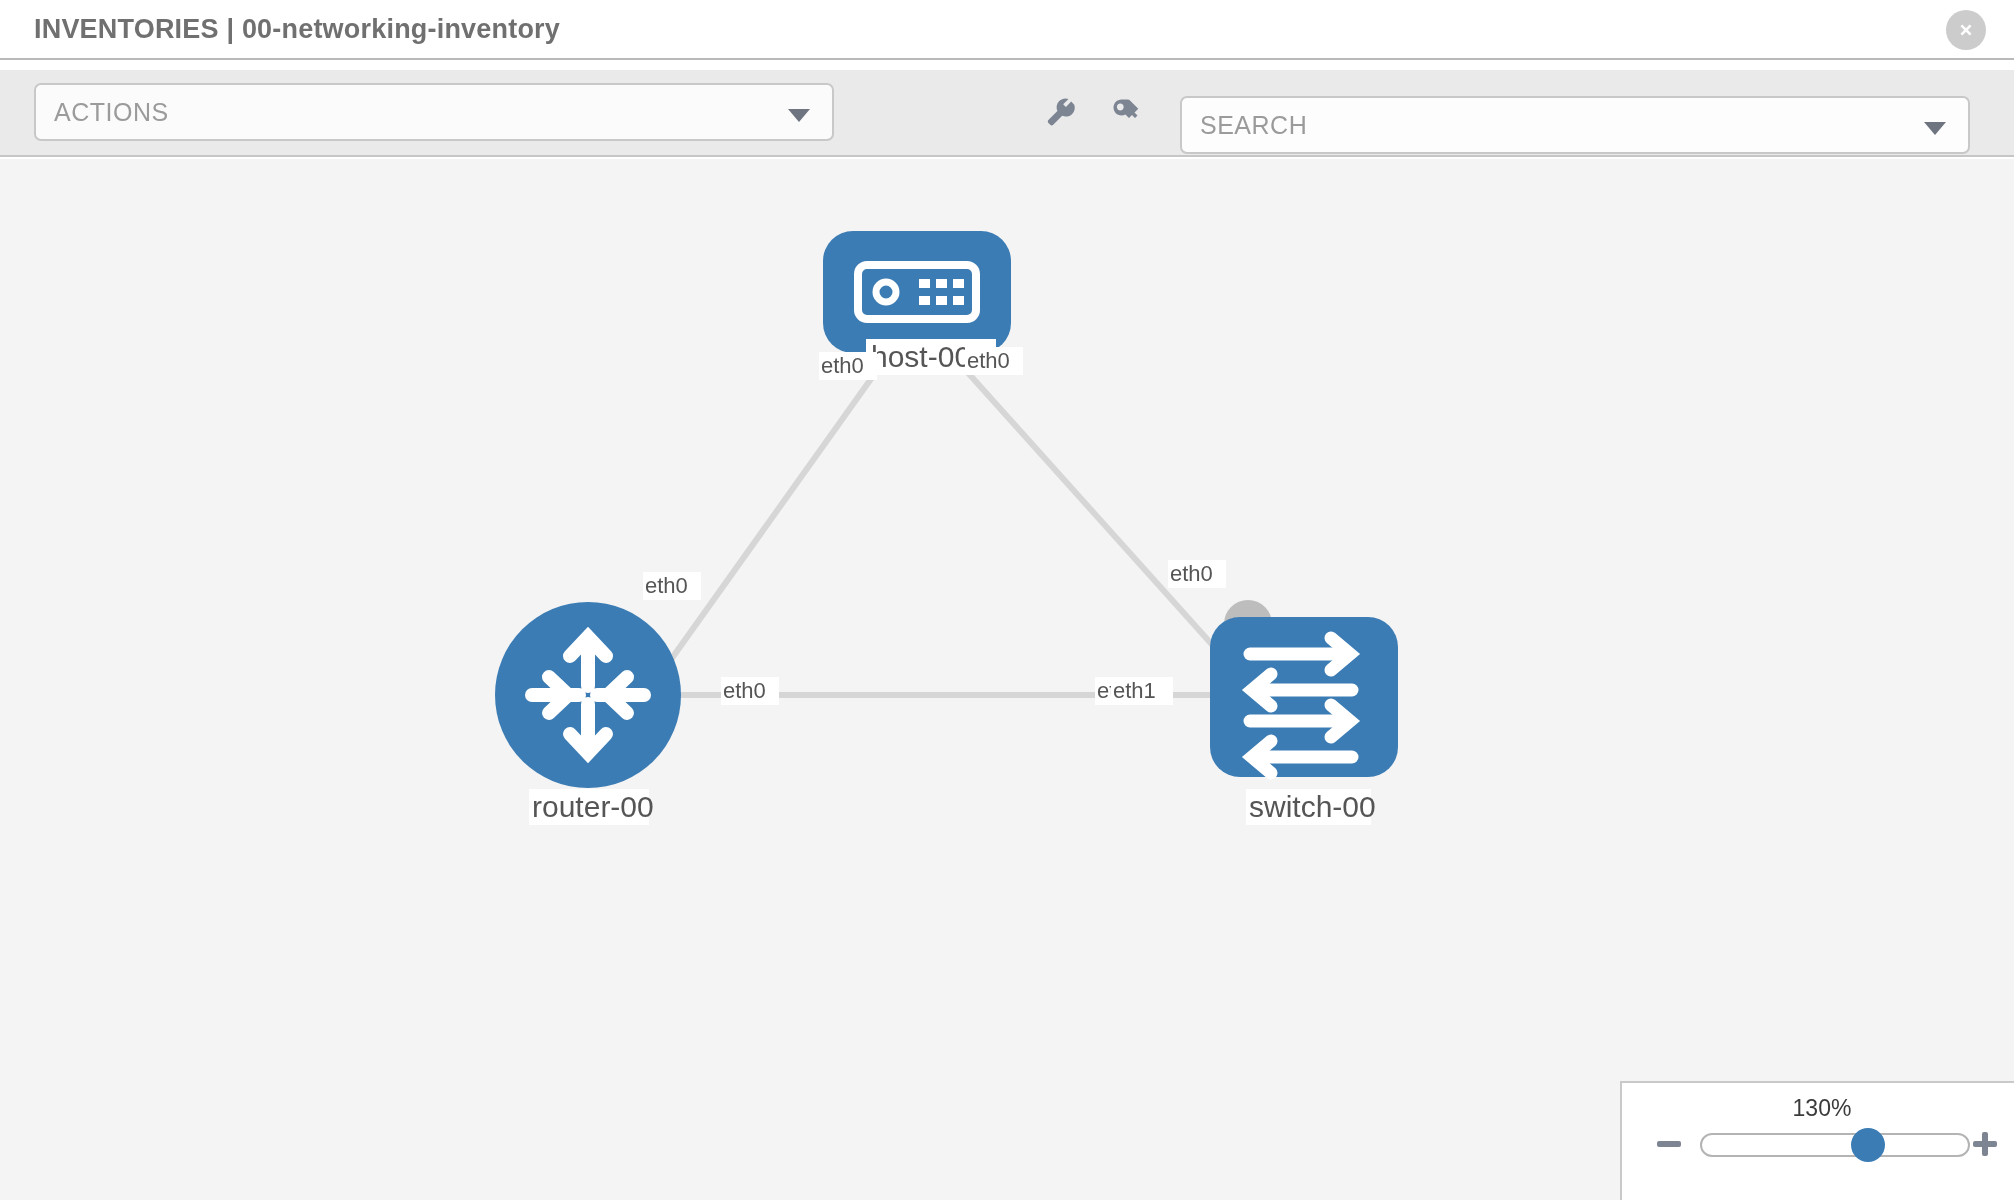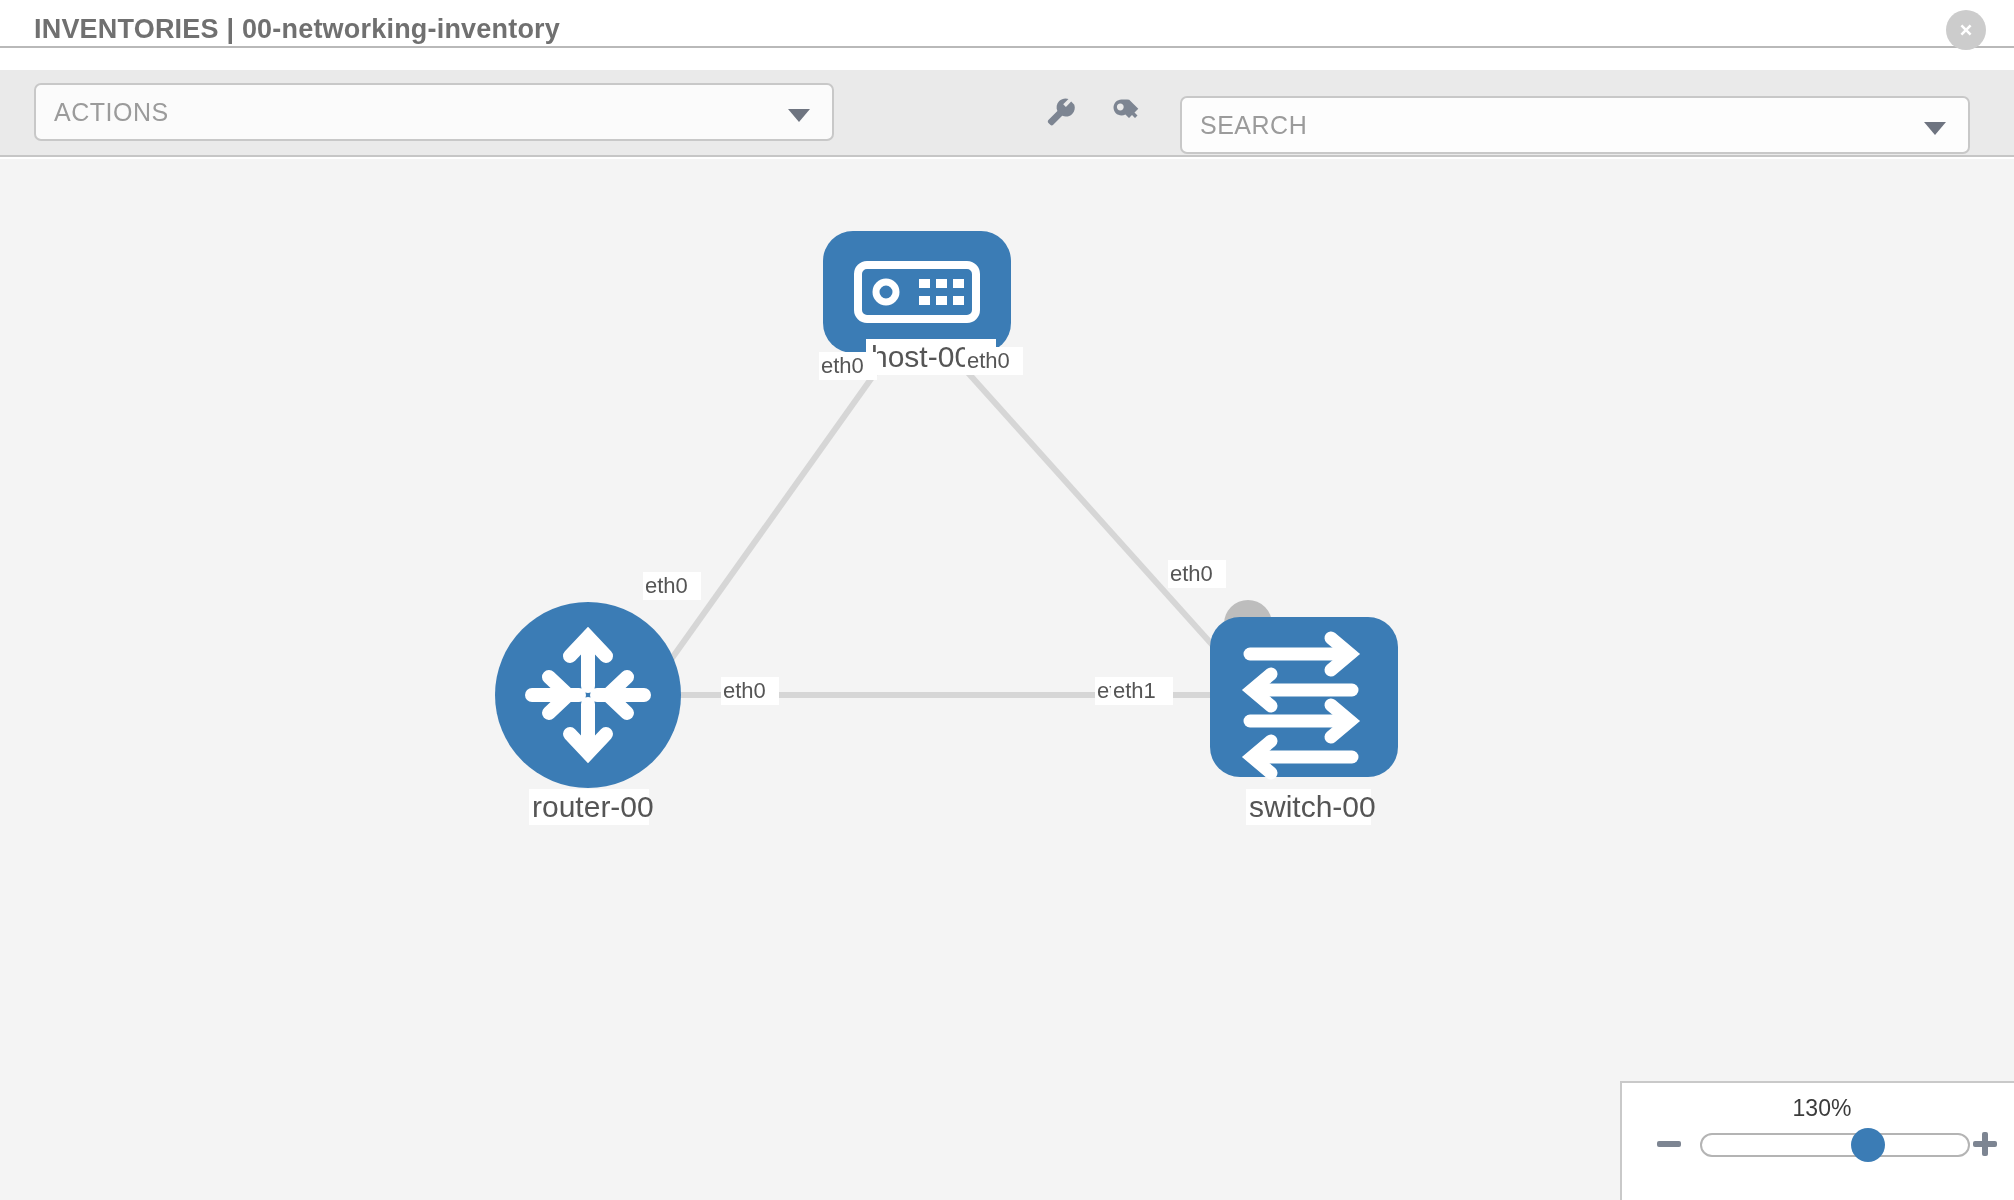--- a/index.html
+++ b/index.html
@@ -13,21 +13,21 @@
   }
   #app {
     position: relative;
     width: 2014px; height: 1200px;
     background: #ffffff;
   }
 
   
   .header {
     position: absolute; left: 0; top: 0;
-    width: 2014px; height: 48px;
+    width: 2014px; height: 60px;
     background: #ffffff;
     border-bottom: 2px solid #b9b9b9;
     text-decoration: underline;
   }
   .page-title {
     position: absolute;
     left: 34px; top: 14px;
     font-size: 27px;
     font-weight: bold;
     color: #707070;

